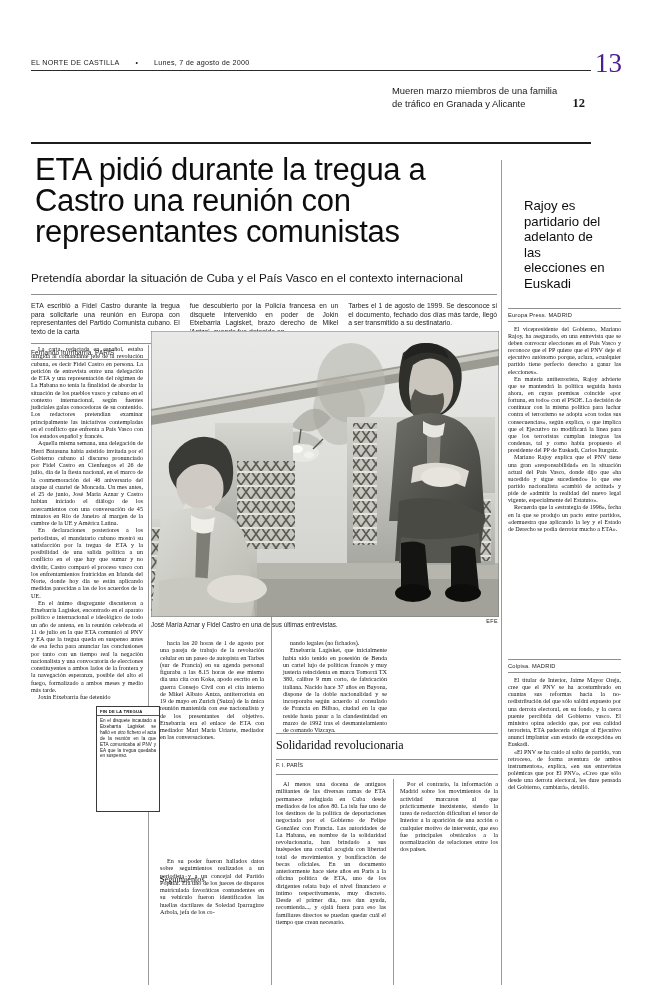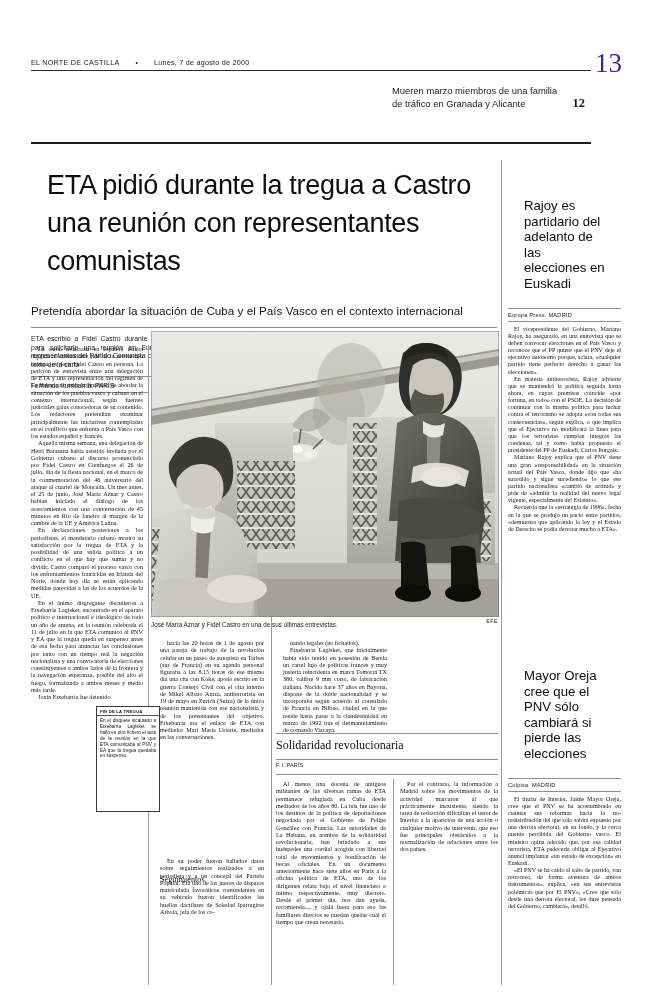--- a/index.html
+++ b/index.html
@@ -22,21 +22,21 @@
   .teaser{position:absolute;left:392px;top:84px;width:200px;}
   .teaser-line{font-size:9.4px;line-height:13.2px;color:#1a1a1a;white-space:nowrap;}
   .teaser-last{display:flex;justify-content:space-between;align-items:flex-end;width:193px;}
   .teaser-page{font-family:"Liberation Serif",serif;font-size:12.5px;font-weight:700;}
   .mast-rule{position:absolute;left:31px;top:142px;width:560px;height:2.2px;background:#1c1c1c;}
 
   
   .main-col{position:absolute;left:31px;top:150px;width:466px;}
   .vrule{position:absolute;background:#9a9a9a;width:1px;}
 
-  h1.headline{margin:16px;font-size:27px;line-height:38px;font-weight:400;
+  h1.headline{margin:4px;font-size:31px;line-height:31px;font-weight:400;
               color:#0d0d0d;letter-spacing:-.3px;}
   .subhead{margin-top:24px;font-size:11.7px;line-height:14px;font-weight:400;color:#161616;}
   .hr-thin{height:1px;background:#8e8e8e;margin-top:9px;}
 
   .lead{display:flex;gap:10px;margin-top:7px;}
   .lead .lcol{flex:1;font-size:6.8px;line-height:8.6px;color:#1c1c1c;text-align:justify;}
   .hr-thin2{height:1px;background:#8e8e8e;margin-top:7px;}
 
   .byline{margin-top:5px;font-size:6.4px;color:#1c1c1c;letter-spacing:.1px;}
   .byline-rule{height:1px;background:#9a9a9a;margin-top:3px;width:118px;}
@@ -263,21 +263,20 @@
     <div class="side-rule2"></div>
     <div class="side-body">
       <p>El vicepresidente del Gobierno, Mariano Rajoy, ha asegurado, en una entrevista que se deben convocar elecciones en el País Vasco y reconoce que el PP quiere que el PNV deje el ejecutivo autónomo porque, aclara, «cualquier partido tiene perfecto derecho a ganar las elecciones».</p>
       <p>En materia antiterrorista, Rajoy advierte que se mantendrá la política seguida hasta ahora, en cuyas premisas coincide «por fortuna, en todo» con el PSOE. La decisión de continuar con la misma política para luchar contra el terrorismo se adopta «con todas sus consecuencias», según explica, o que implica que el Ejecutivo no modificará la línea para que los terroristas cumplan íntegras las condenas, tal y como había propuesto el presidente del PP de Euskadi, Carlos Iturgaiz.</p>
       <p>Mariano Rajoy explica que el PNV tiene una gran «responsabilidad» en la situación actual del País Vasco, donde dijo que «ha sucedido y sigue sucediendo» lo que ese partido nacionalista «cambió de actitud» y pide de «admitir la realidad del nuevo legal vigente, especialmente del Estatuto».</p>
       <p>Recuerda que la «estrategia de 1996», fecha en la que se produjo un pacto entre partidos, «demuestra que aplicando la ley y el Estado de Derecho se podía derrotar mucho a ETA».</p>
     </div>
   </div>
 
   <div class="side" style="top:652px;">
-    <h2 class="side-head">Mayor Oreja cree que el PNV sólo cambiará si pierde las elecciones</h2>
     <div class="side-rule"></div>
     <div class="side-agency">Colpisa. MADRID</div>
     <div class="side-rule2"></div>
     <div class="side-body">
       <p>El titular de Interior, Jaime Mayor Oreja, cree que el PNV se ha acostumbrado en cuantas sus reformas hacia la no-redistribución del que sólo saldrá expuesto por una derrota electoral, en su fondo, y la cerca puente percibida del Gobierno vasco. El ministro opina adecido que, por esa calidad terrorista, ETA padecería obligar al Ejecutivo anunci implantar «un estado de excepción» en Euskadi.</p>
       <p>«El PNV se ha caído al salto de partido, van retroceso, de forma aventura de ambos instrumentos», explica, «en sus entrevistas polémicas que por El PNV», «Creo que sólo desde una derrota electoral, les dure pensada del Gobierno, cambiará», detalló.</p>
     </div>
   </div>
 
 </div>

